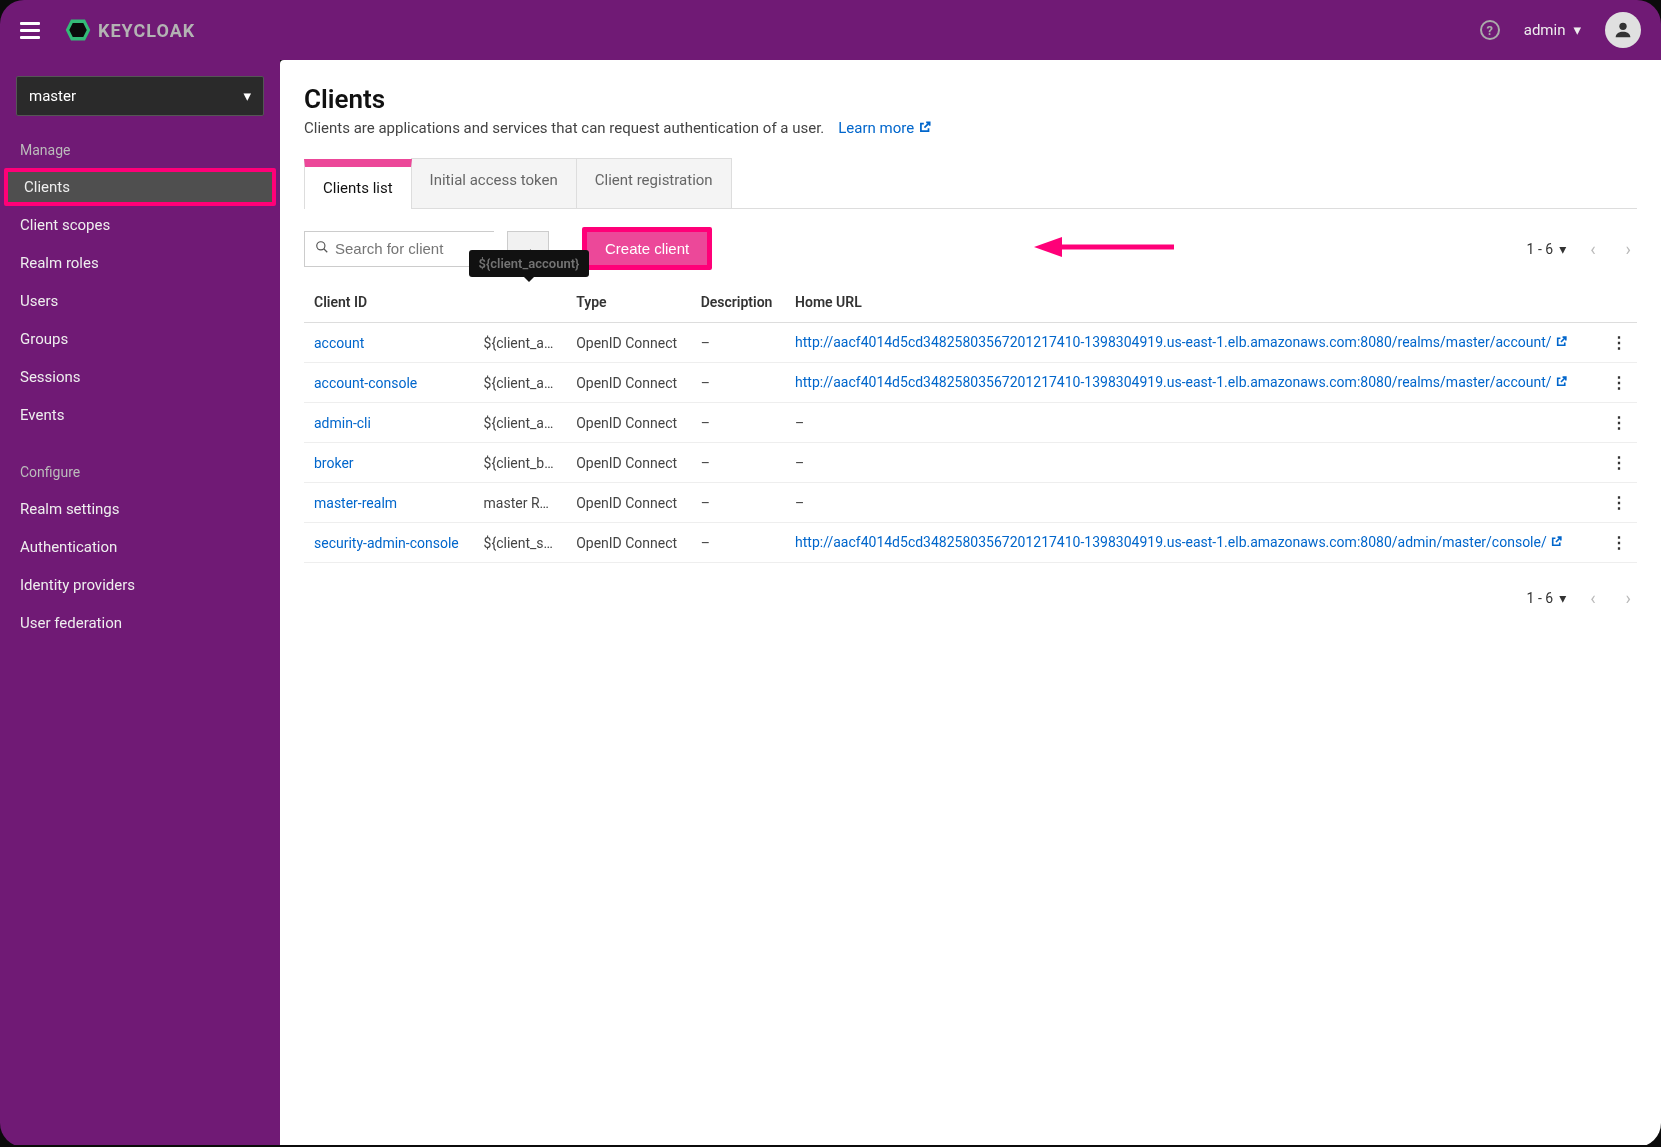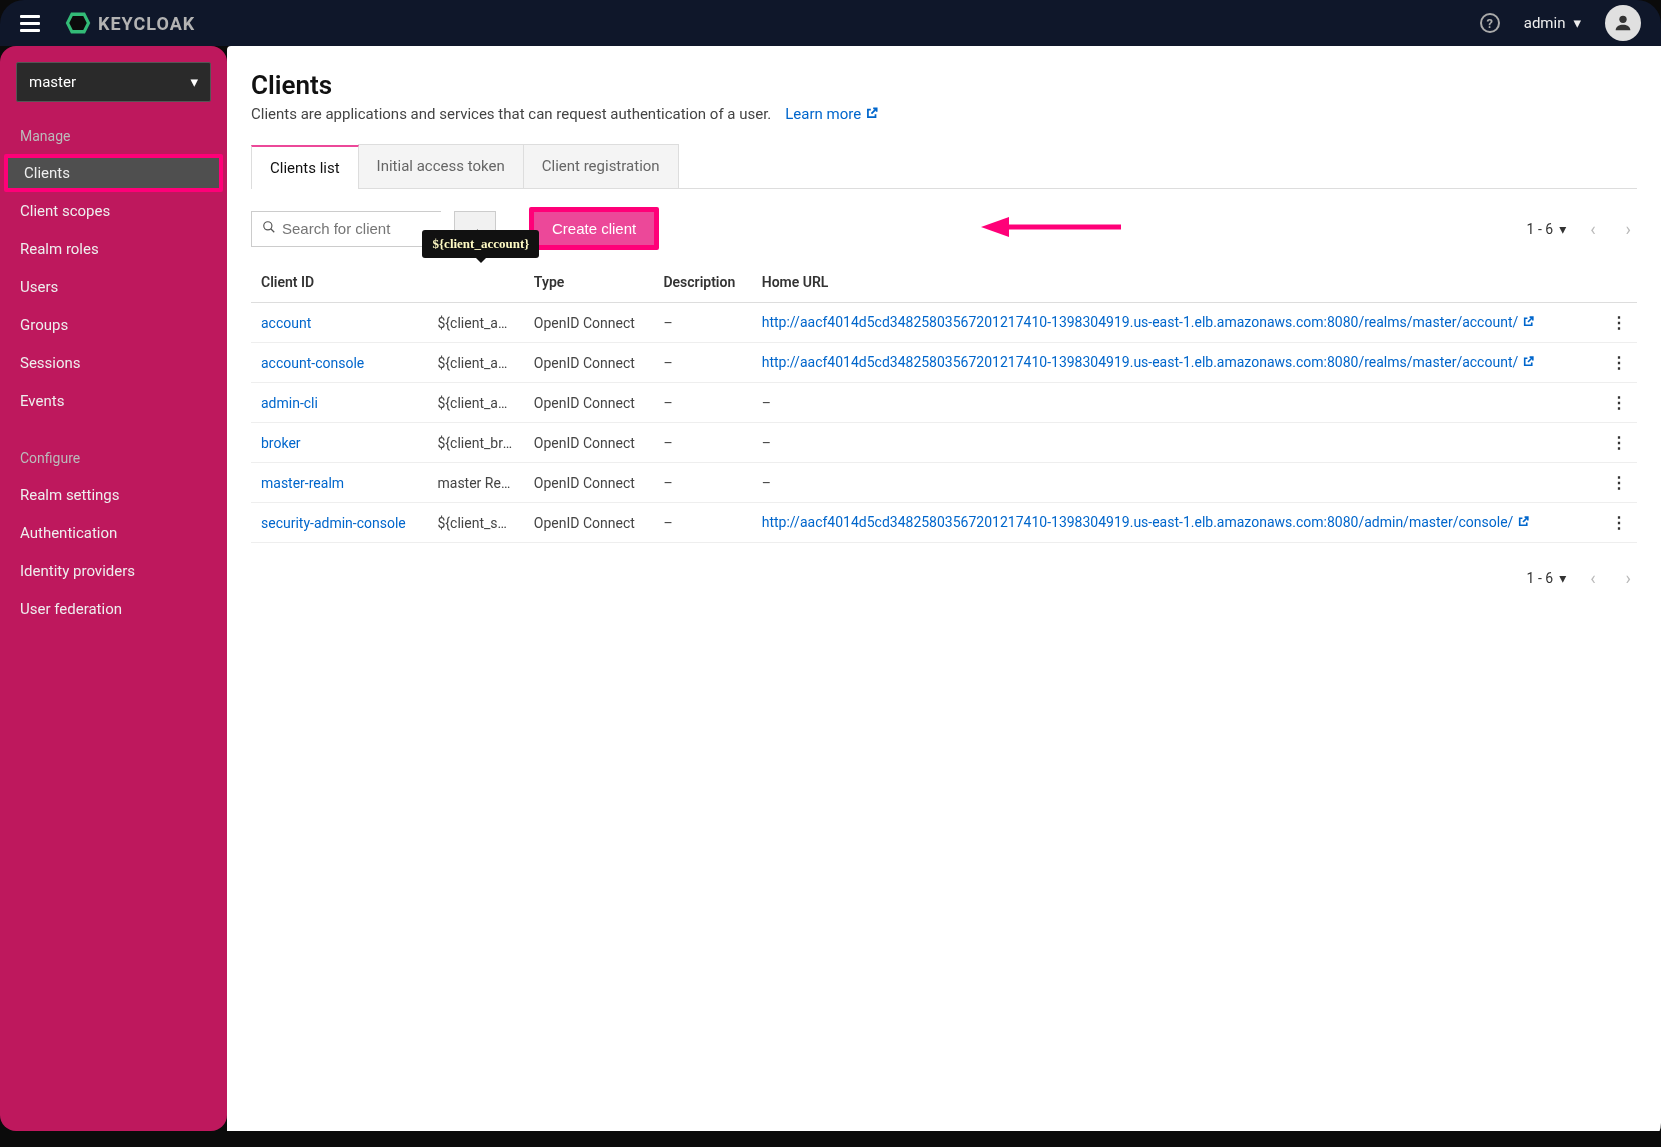--- a/index.html
+++ b/index.html
@@ -7,22 +7,22 @@
       font-family: -apple-system, BlinkMacSystemFont, 'Segoe UI', Roboto, Helvetica, Arial, sans-serif;
       background: #0b0b0b;
       width: 1661px;
       height: 1147px;
       overflow: hidden;
       border-radius: 24px;
     }
     
     
     .header {
-      height: 46px;
-      background: #0f172a;
+      height: 60px;
+      background: #701a75;
       display: flex;
       align-items: center;
       padding: 0 20px;
       justify-content: space-between;
     }
     .header-left {
       display: flex;
       align-items: center;
       gap: 24px;
     }
@@ -92,26 +92,25 @@
     .avatar svg { width: 22px; height: 22px; fill: #333; }
 
     
     .body-wrap {
       display: flex;
       height: calc(100% - 62px);
     }
 
     
     .sidebar {
-      width: 227px;
-      background: #be185d;
+      width: 280px;
+      background: #701a75;
       color: #fff;
       padding: 16px 0;
       overflow-y: auto;
-      border-radius: 16px;
     }
     .realm-select {
       margin: 0 16px 16px;
       border: 1px solid #555;
       background: #2a2a2a;
       padding: 10px 12px;
       display: flex;
       justify-content: space-between;
       align-items: center;
       border-radius: 2px;
@@ -179,21 +178,21 @@
       color: #666;
       cursor: pointer;
       background: #f4f4f4;
       border: 1px solid #ddd;
       border-bottom: none;
       margin-right: -1px;
     }
     .tab.active {
       background: #fff;
       color: #111;
-      border-top: 2px solid #ec4899;
+      border-top: 8px solid #ec4899;
       position: relative;
       top: 1px;
     }
 
     
     .toolbar {
       display: flex;
       align-items: center;
       justify-content: space-between;
       margin-top: 18px;
@@ -292,28 +291,27 @@
       cursor: pointer;
       text-align: right;
       color: #333;
       width: 30px;
       font-size: 16px;
       font-weight: bold;
     }
     .tooltip {
       position: absolute;
       background: #111;
-      color: #fef9c3;
+      color: #737373;
       padding: 6px 10px;
       font-size: 13px;
       border-radius: 3px;
       top: -32px;
       left: -5px;
       white-space: nowrap;
-      font-family: Liberation Serif, serif;
     }
     .tooltip::after {
       content: '';
       position: absolute;
       bottom: -5px;
       left: 50%;
       transform: translateX(-50%);
       border: 5px solid transparent;
       border-top-color: #111;
       border-bottom: none;

